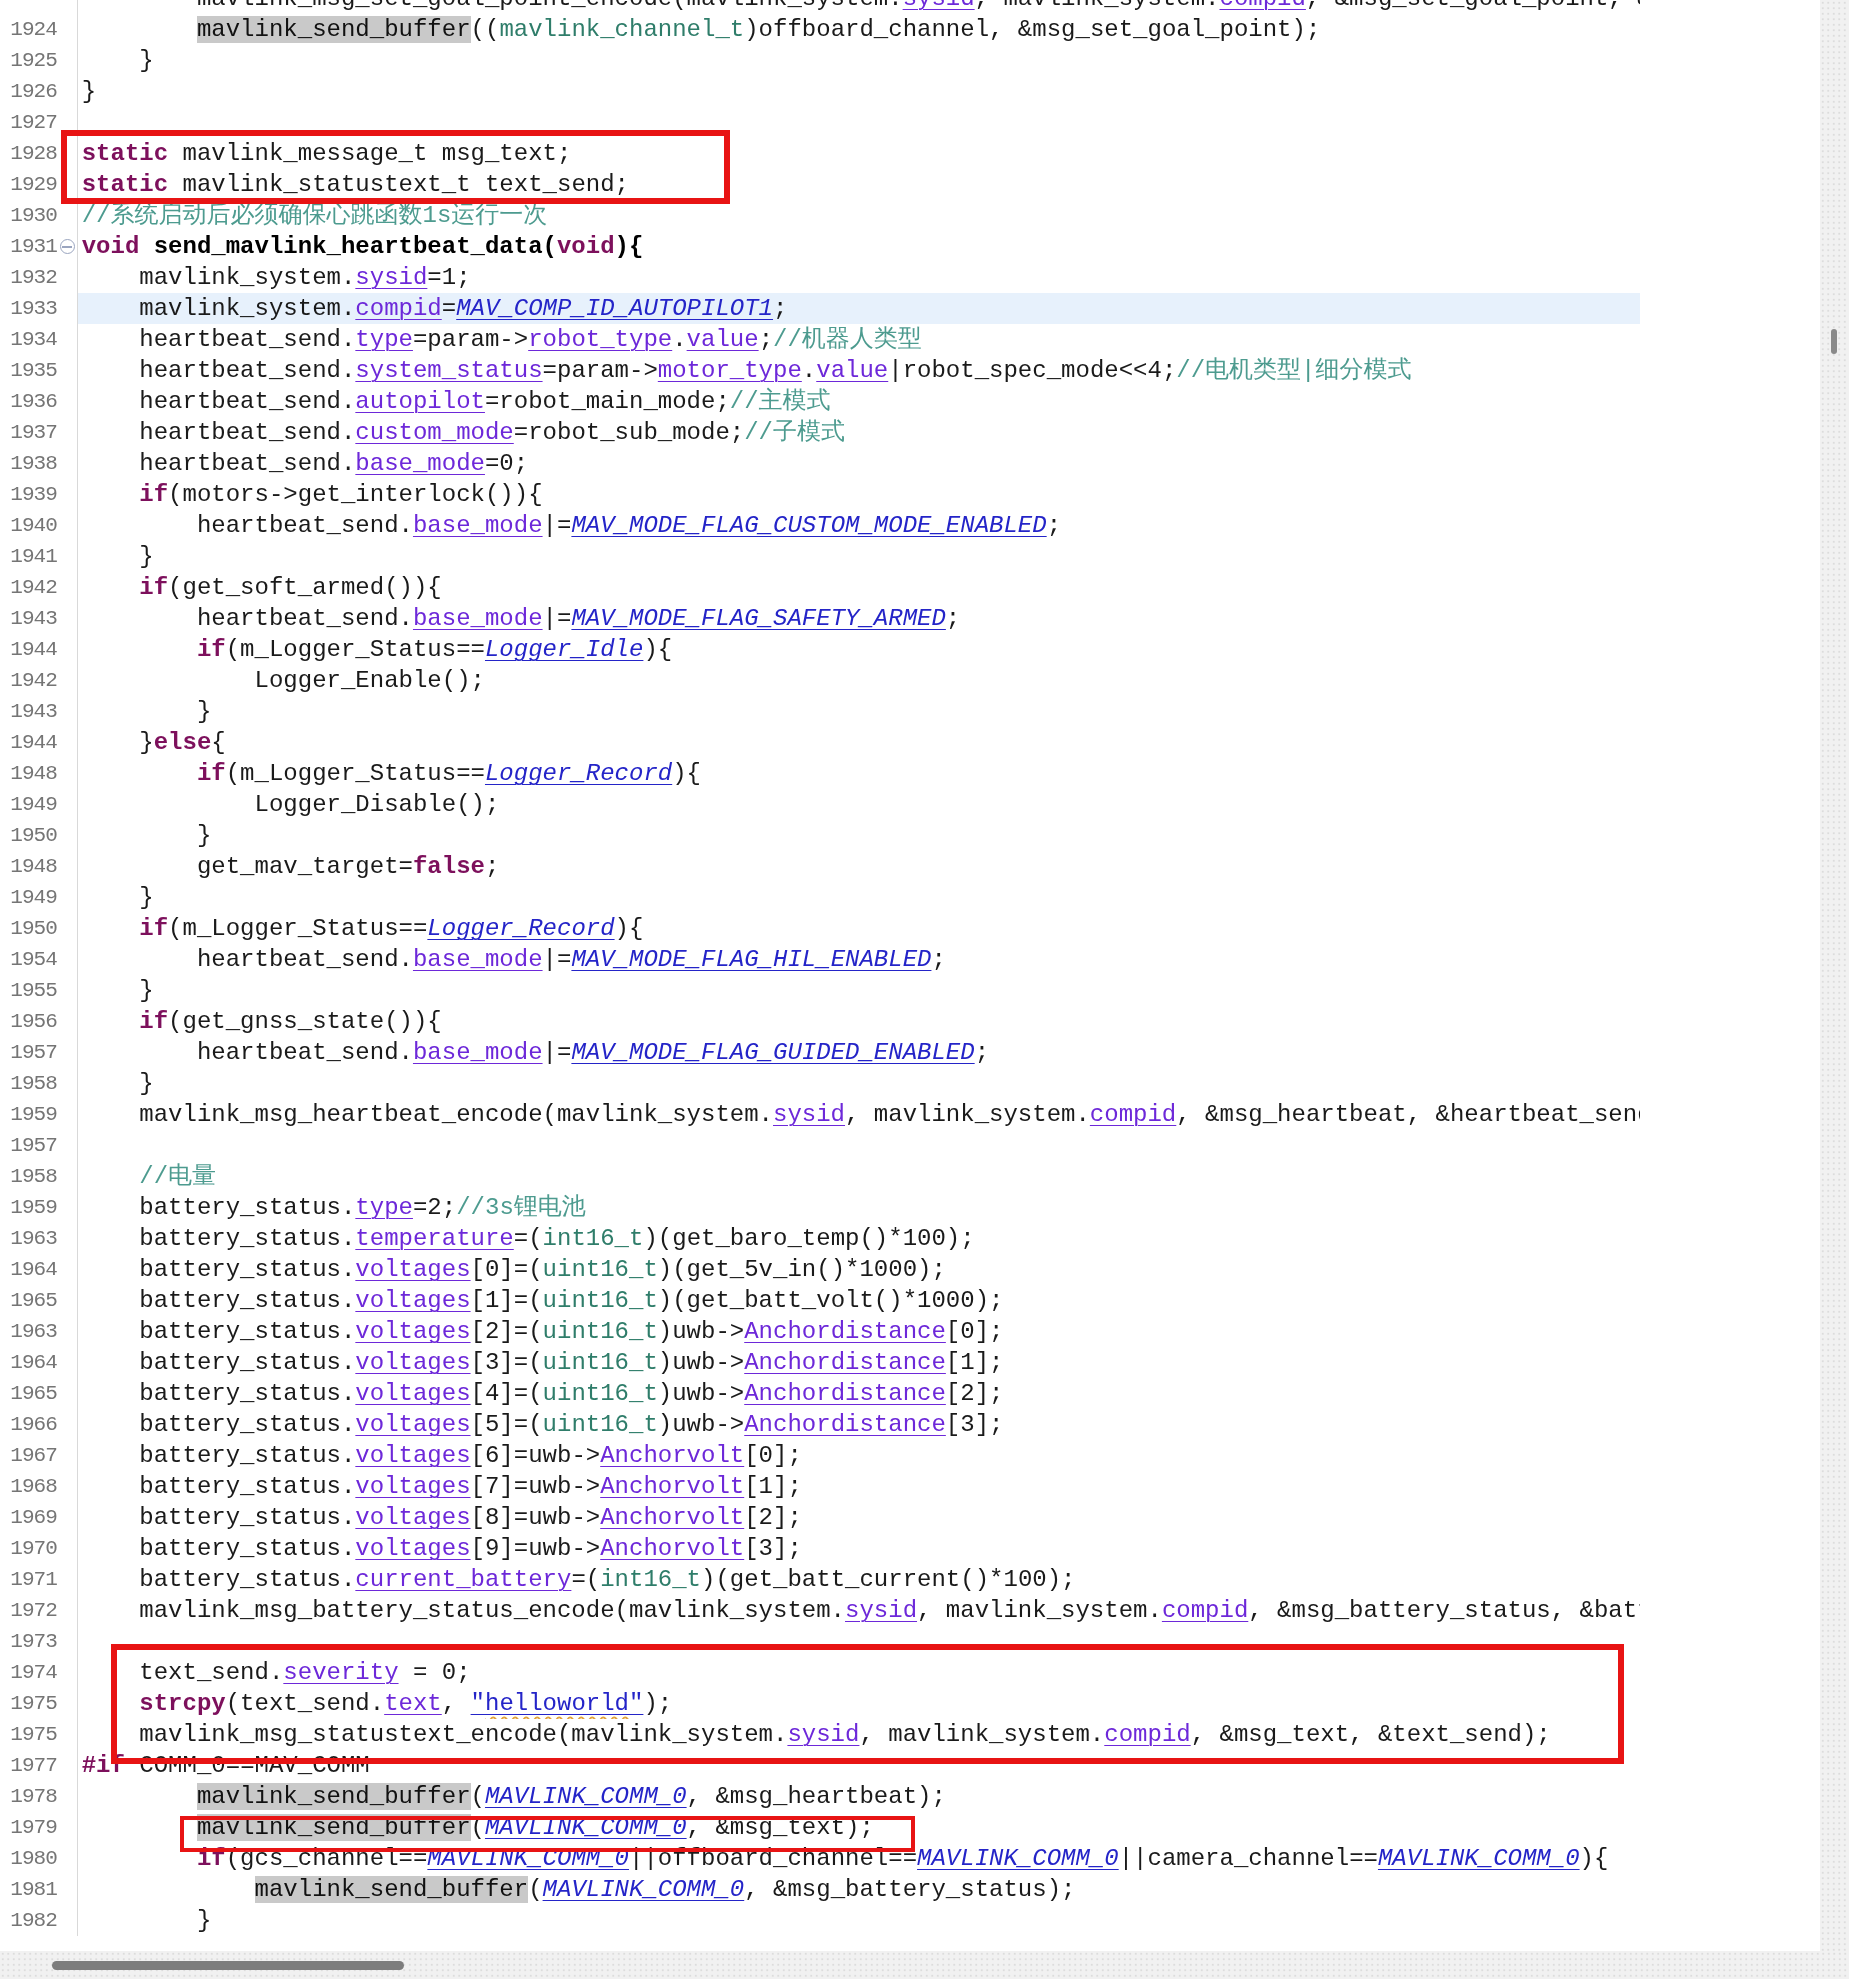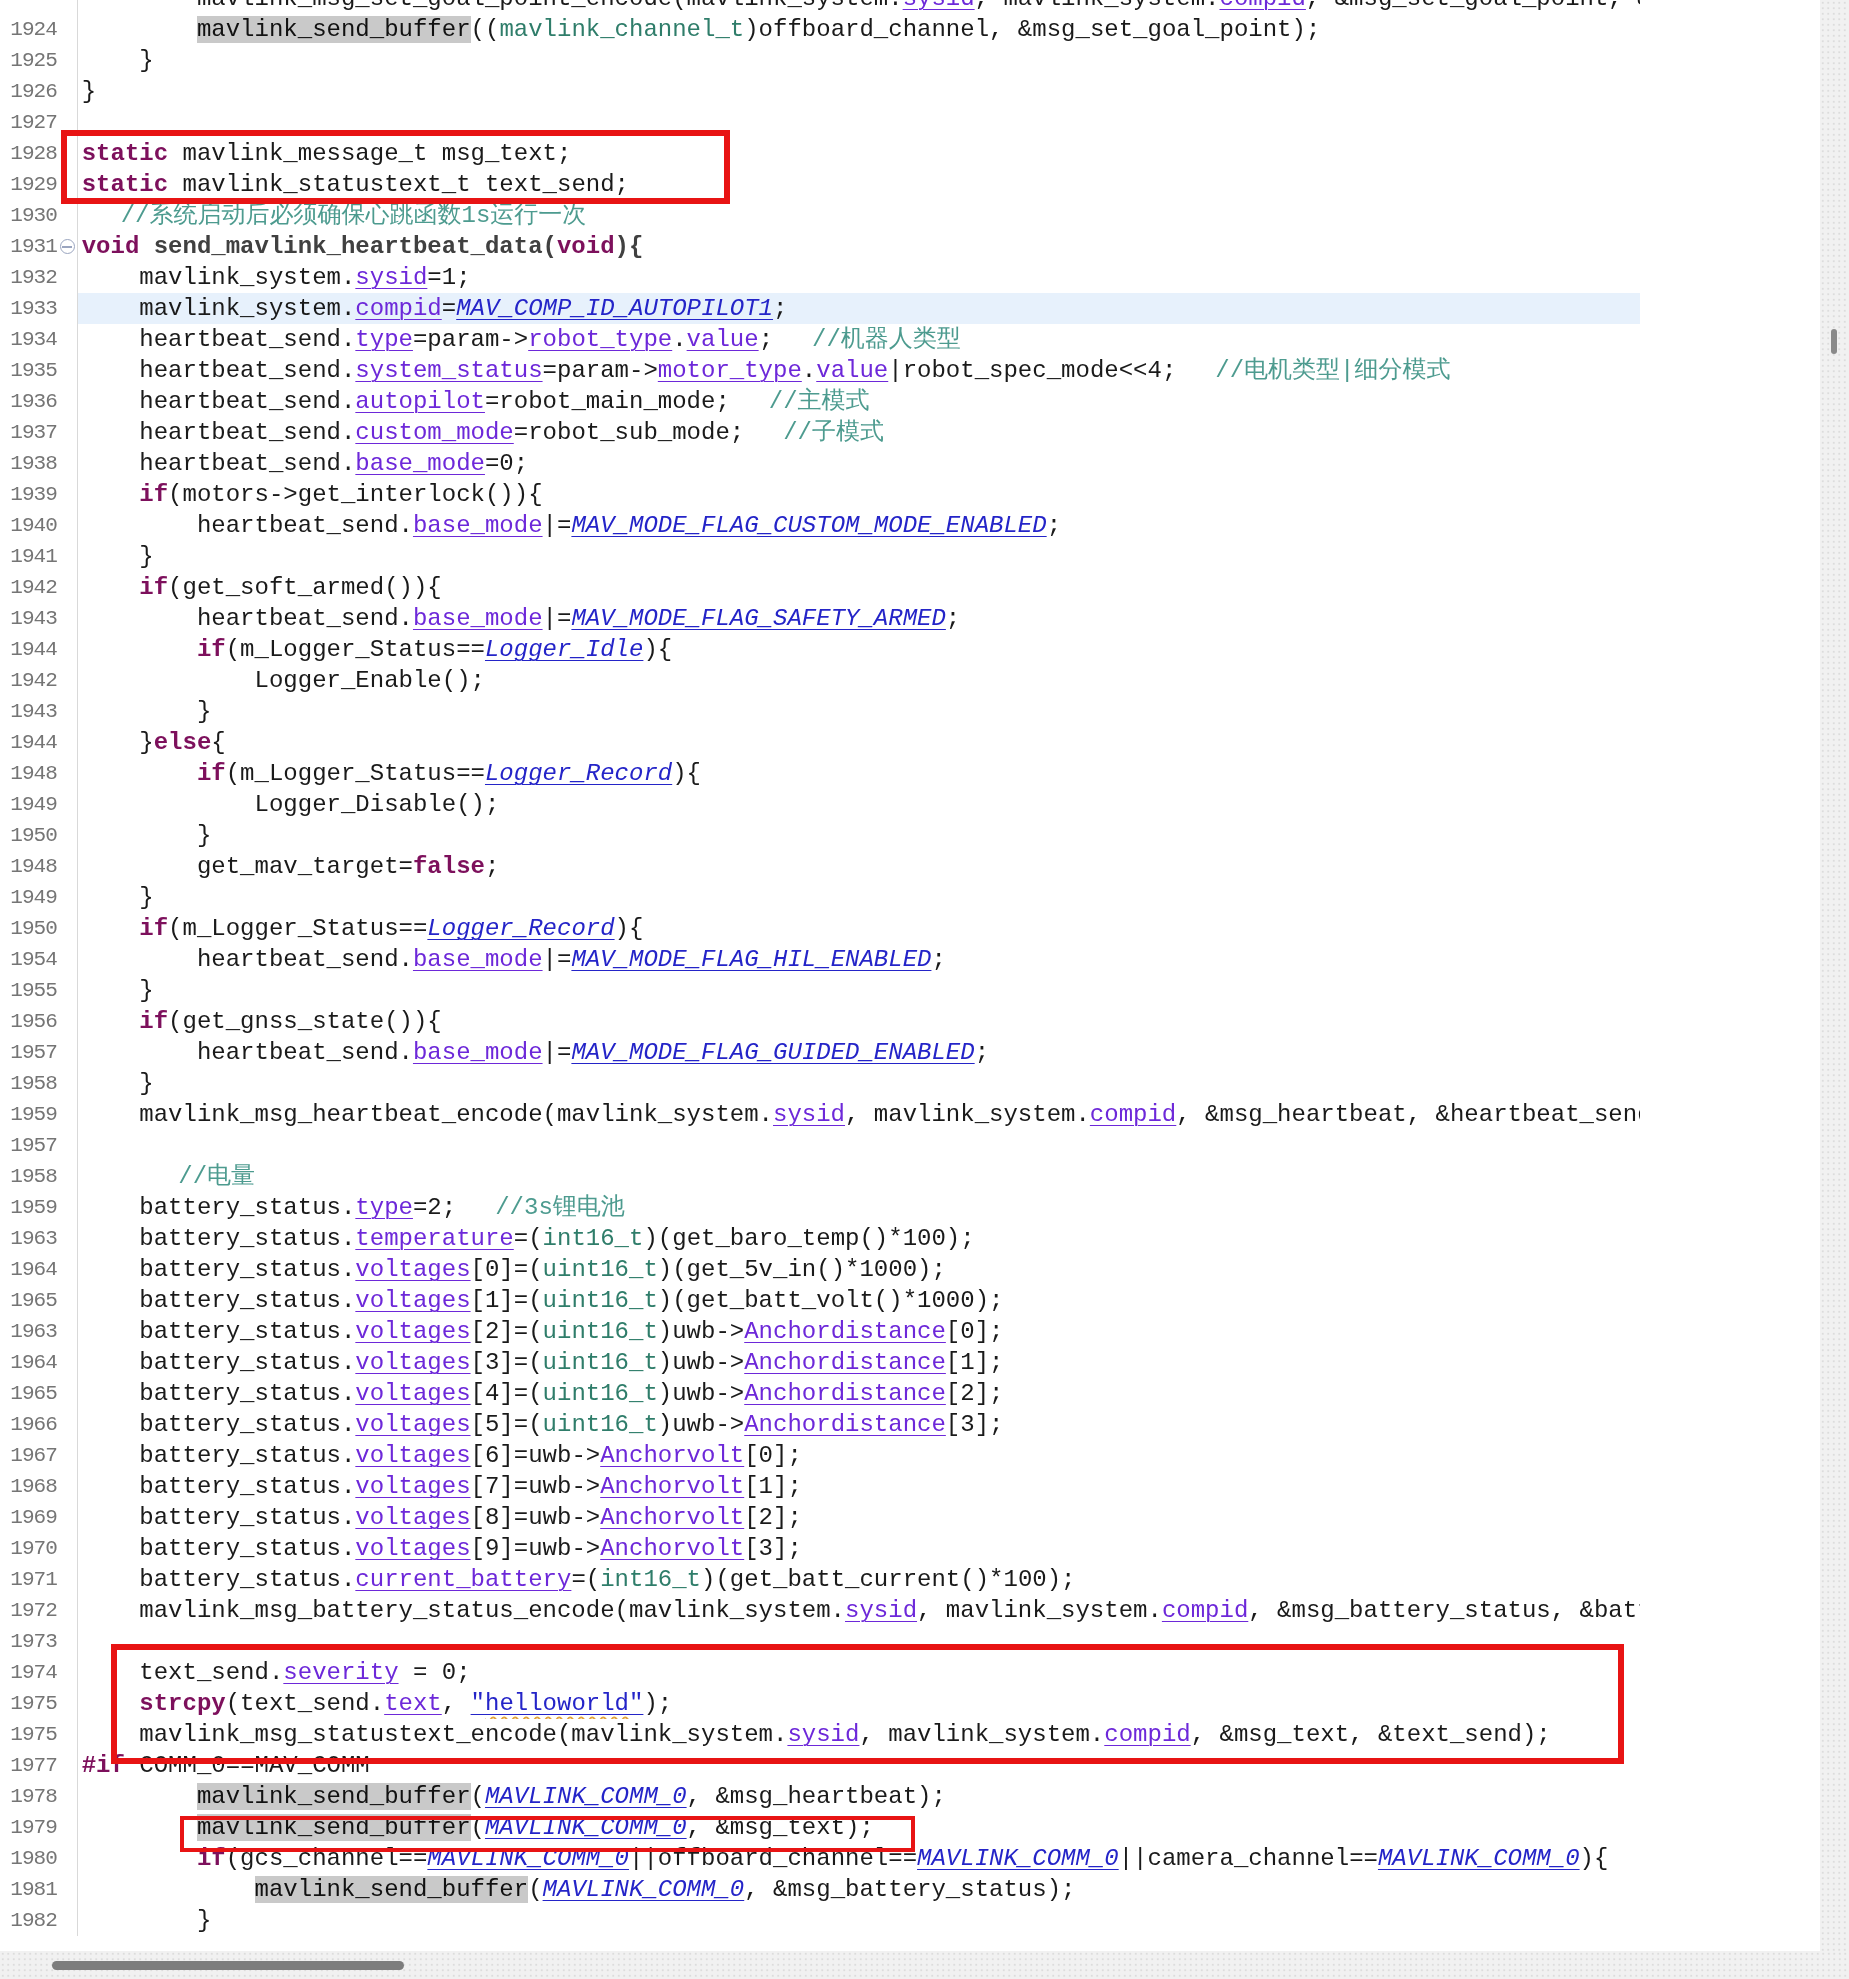--- a/index.html
+++ b/index.html
@@ -11,26 +11,26 @@
   .row.part-top{margin-top:-24px;}
   .ln{flex:none;width:57px;text-align:right;color:#757575;font-size:21px;letter-spacing:-0.9px;}
   .fold{flex:none;width:20px;border-right:1.8px solid #d9d9d9;display:flex;align-items:center;justify-content:center;}
   .codecell{flex:1;padding-left:3.7px;overflow:hidden;color:#1a1a1a;}
   .row.hl .codecell{background:#e7f1fc;}
   .foldicon{display:inline-block;width:13px;height:13px;border:1.8px solid #9aa5bf;border-radius:50%;position:relative;background:#fff;}
   .foldicon::after{content:"";position:absolute;left:1.8px;right:1.8px;top:50%;height:1.8px;margin-top:-0.9px;background:#9aa5bf;}
   
   .x{color:#1a1a1a;}
   .k{color:#7d105c;font-weight:bold;}
-  .b{color:#404040;font-weight:bold;margin-top:39px;}
+  .b{color:#000000;font-weight:bold;margin-top:39px;}
   .t{color:#2f7d6a;text-align:right;}
   .f{color:#6d28d9;text-decoration:underline;text-decoration-thickness:0.9px;text-underline-offset:3.7px;}
   .e{color:#2424c8;font-style:italic;text-decoration:underline;text-decoration-thickness:0.9px;text-underline-offset:3.7px;}
   .s{color:#2424c8;text-decoration:underline;text-decoration-thickness:0.9px;text-underline-offset:3.7px;}
-  .c{color:#4d9b8f;margin-left:39px;}
+  .c{color:#4d9b8f;}
   .m{background:#c9c9c9;color:#111;text-align:center;}
   .w{text-decoration:underline wavy #e2a23b 1.8px;text-underline-offset:6.4px;}
   
   .rbox{position:absolute;border:6.4px solid #e81414;z-index:6;pointer-events:none;}
   #rbox-1{left:61px;top:130px;width:669px;height:74px;box-sizing:border-box;}
   #rbox-2{left:111px;top:1644px;width:1513px;height:120px;box-sizing:border-box;}
   #rbox-3{left:180px;top:1816px;width:735px;height:36px;border-width:4.6px;box-sizing:border-box;}
   
   .track-dots{background-color:#f1f1f1;background-image:radial-gradient(#dcdcdc 0.9px,transparent 1.2px);background-size:5.5px 5.5px;}
   #vscroll{position:absolute;right:0;top:0;width:29px;height:1951px;}

